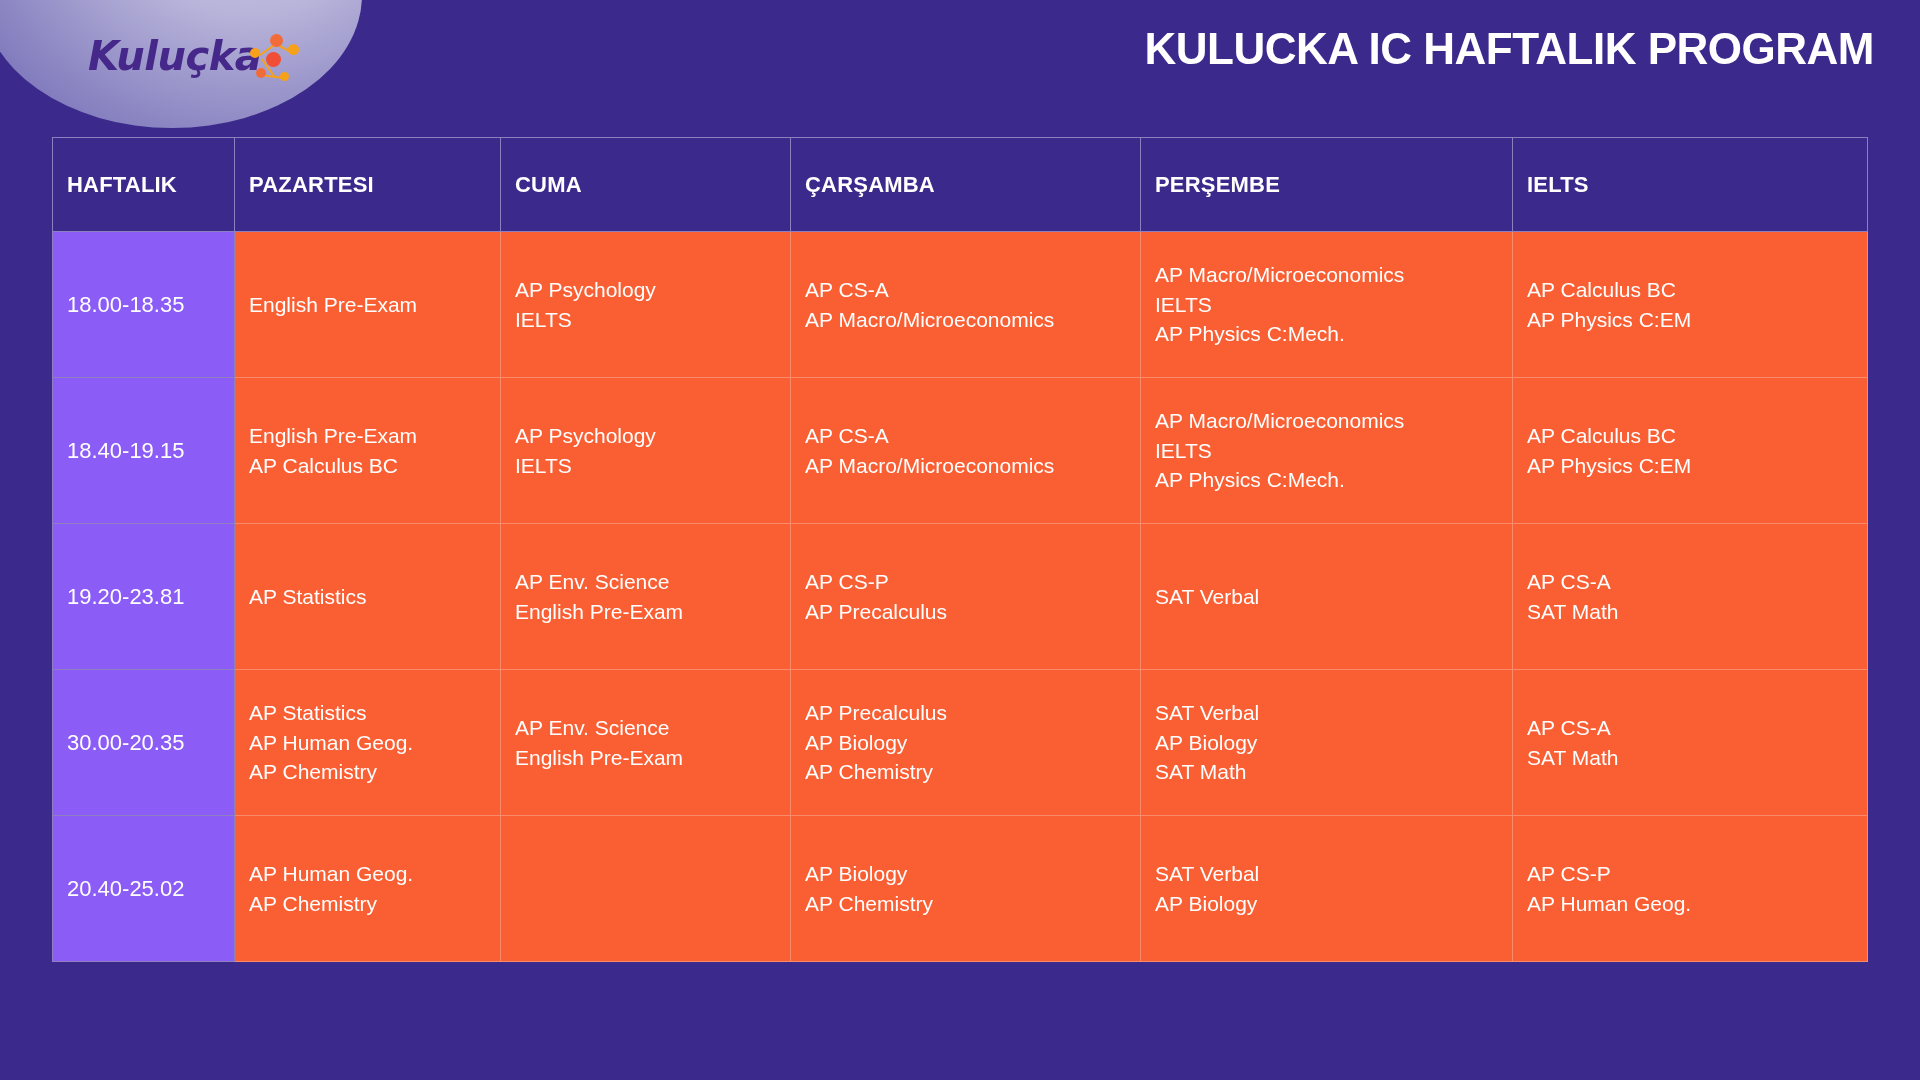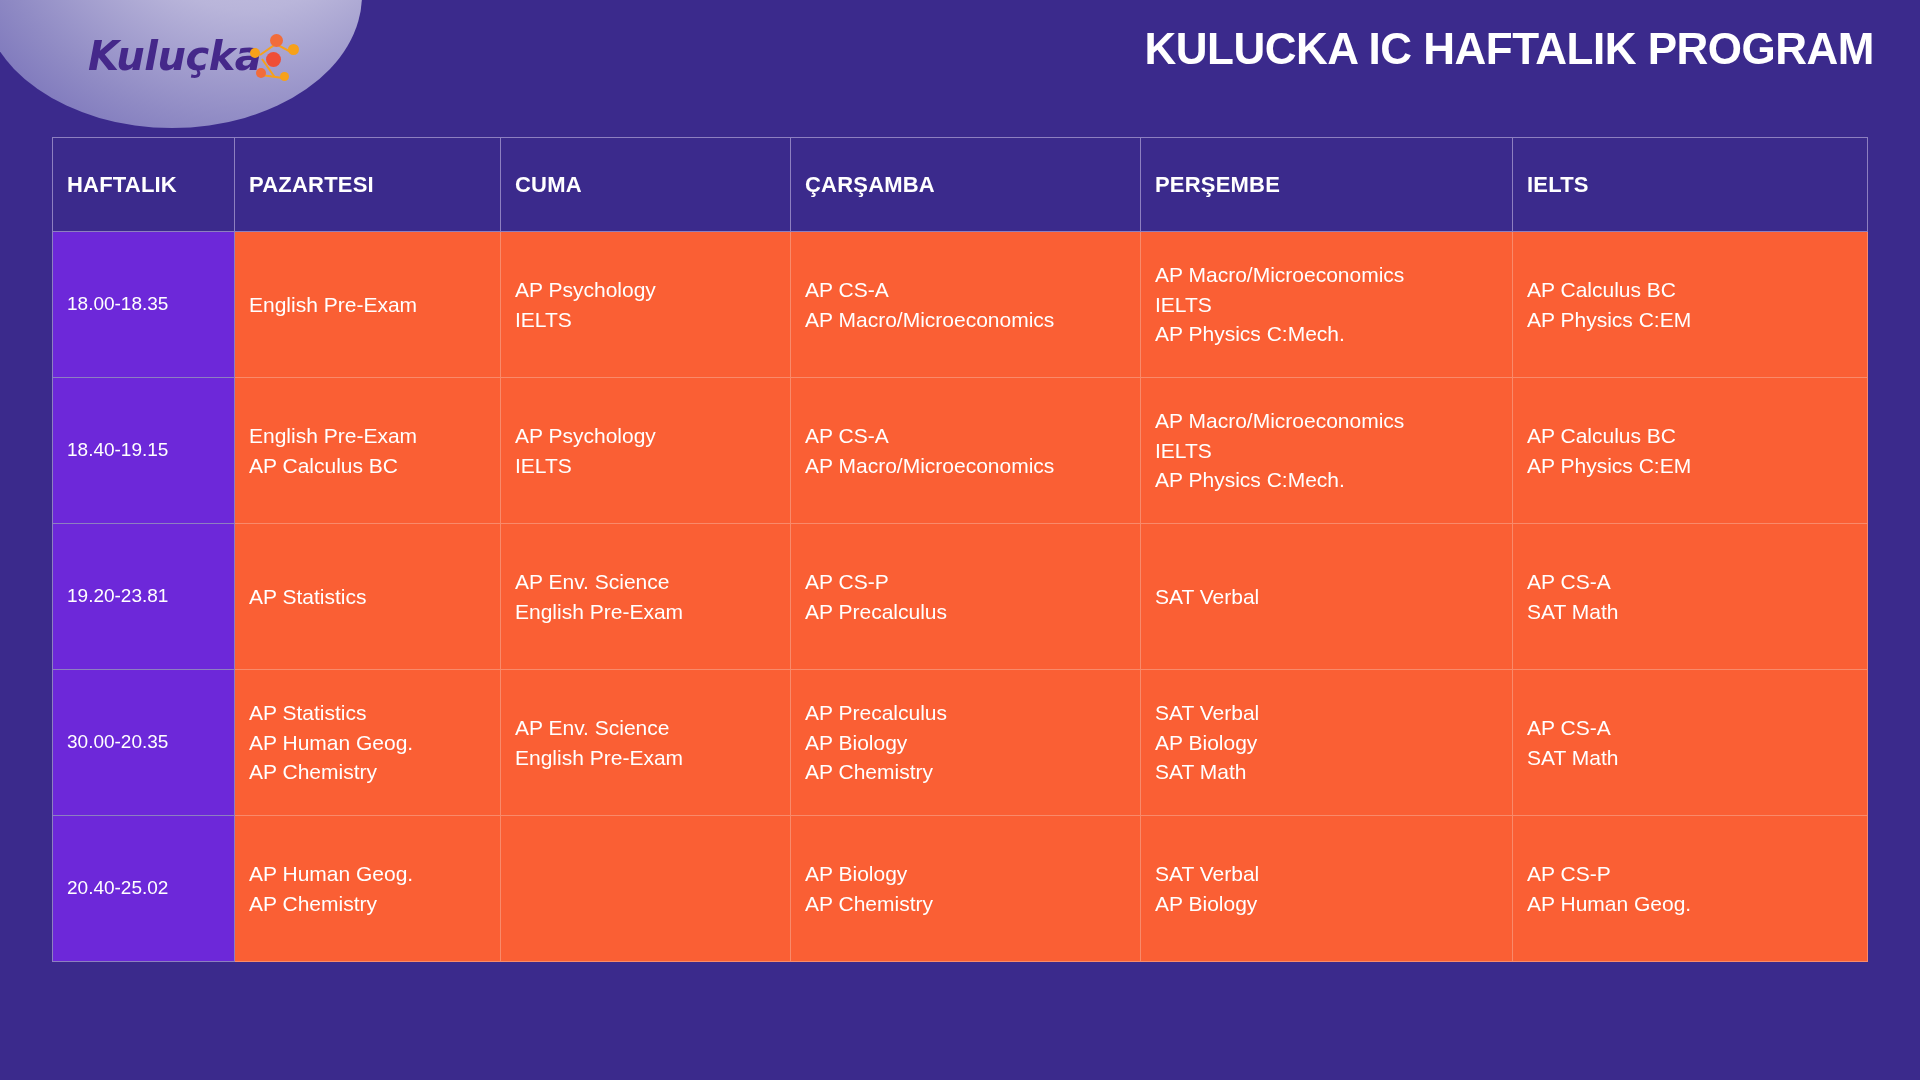--- a/index.html
+++ b/index.html
@@ -116,23 +116,23 @@
     background: #3b2a8c;
     height: 94px;
     font-weight: bold;
     font-size: 22px;
     letter-spacing: 0.2px;
     text-align: left;
     vertical-align: middle;
     border-color: #8d7fc0;
   }
   table.schedule tbody td.hour {
-    background: #6d28d9;
+    background: #8b5cf6;
     font-weight: normal;
-    font-size: 19px;
+    font-size: 22px;
     border-color: #8d7fc0;
     white-space: nowrap;
   }
   table.schedule tbody td.cell {
     background: #fa5f34;
     border-color: #f98a6a;
   }
   table.schedule tbody tr { height: 146px; }
   .lines span { display: block; }
   .vtop { vertical-align: top; }

